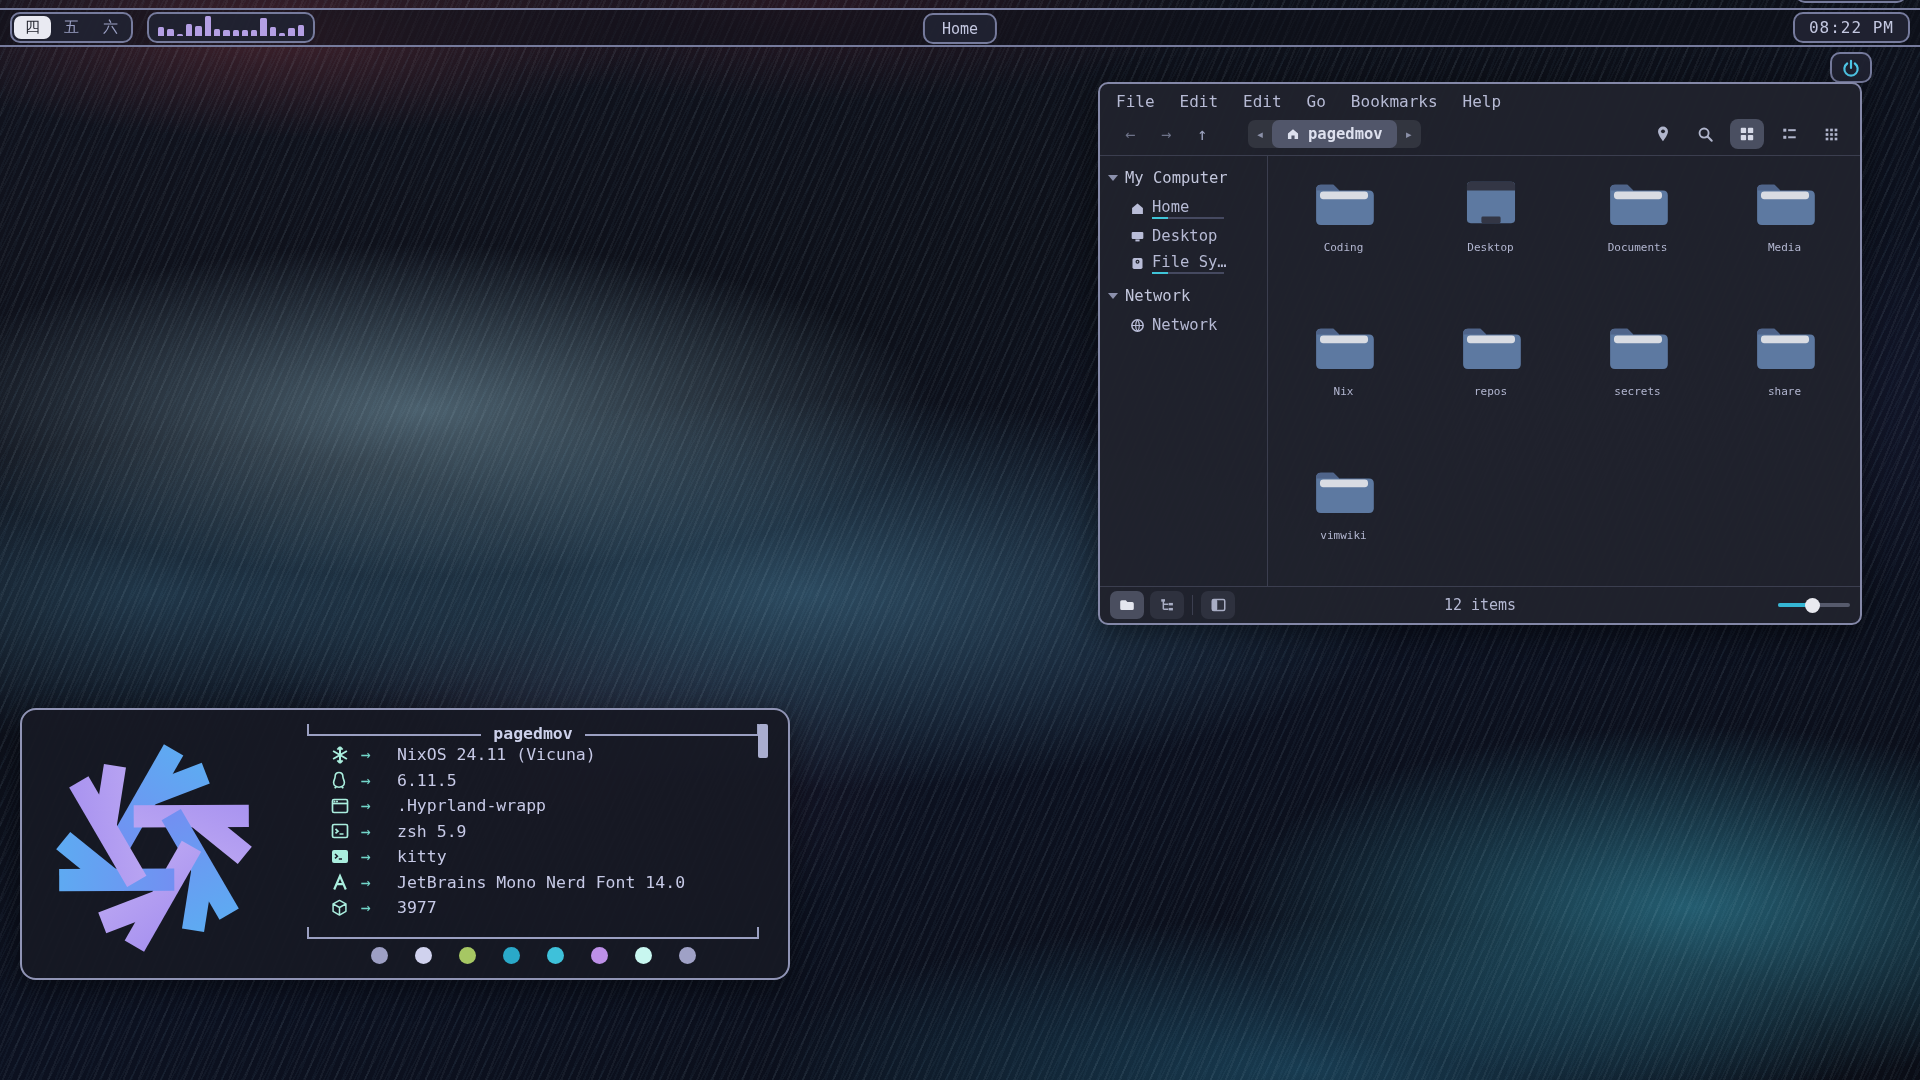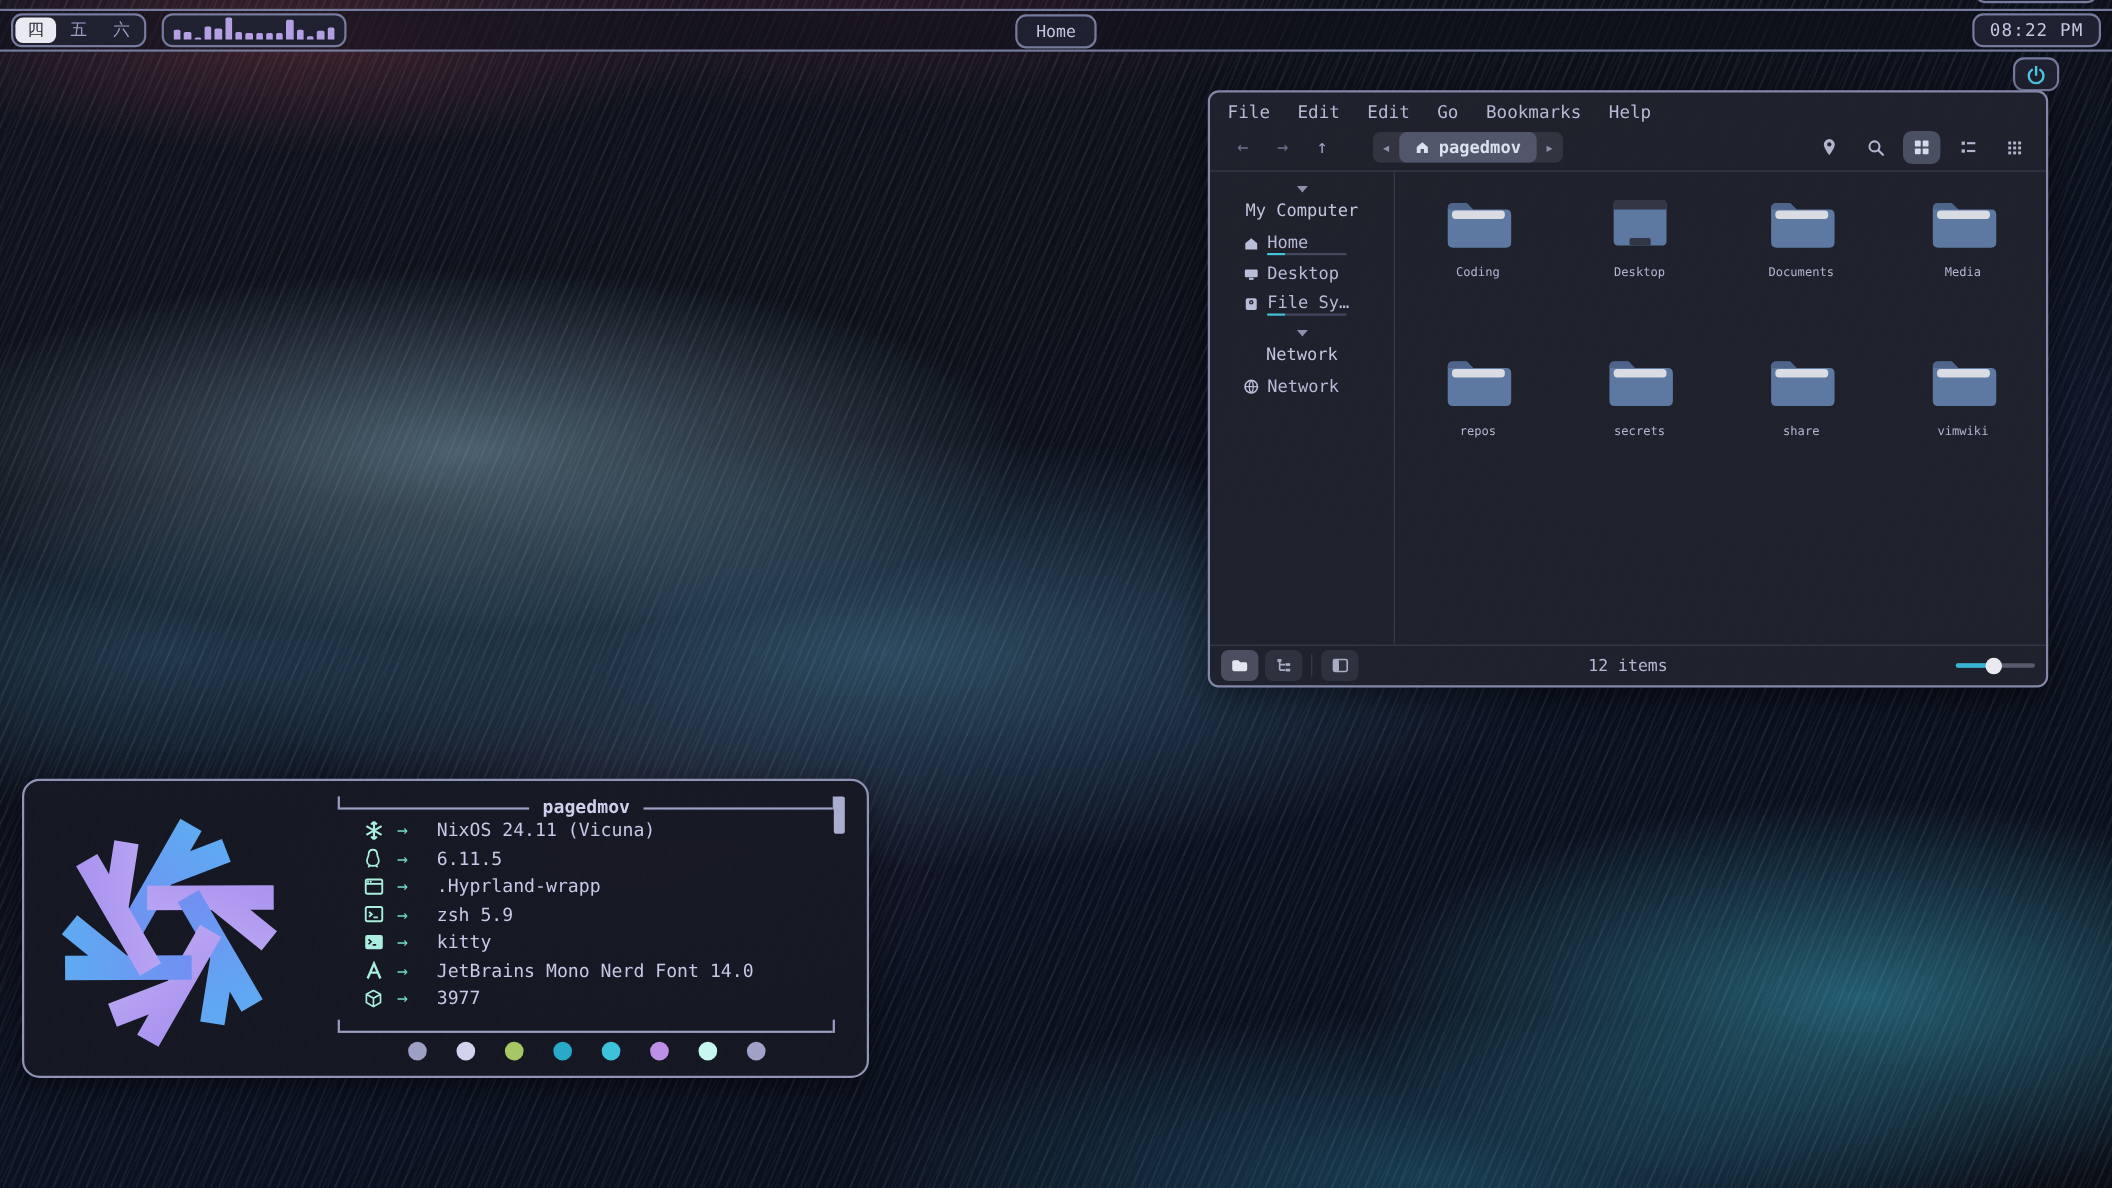--- a/index.html
+++ b/index.html
@@ -57,21 +57,21 @@
   #pathbar { margin-left:28px; background:#32353f; border-radius:7px; display:flex; align-items:stretch; height:28px; overflow:hidden; }
   .path-chevron { width:24px; display:flex; align-items:center; justify-content:center;
     color:#8b90a8; font-family:"DejaVu Sans", sans-serif; font-size:11px; cursor:pointer; }
   #path-current { background:#51566a; border-radius:7px; display:flex; align-items:center; gap:8px;
     padding:0 14px; color:#dde0ee; font-size:15.5px; font-weight:bold; cursor:pointer; }
   #fm-tool-right { margin-left:auto; display:flex; align-items:center; gap:8px; }
   .tool-icon-btn { width:34px; height:30px; border-radius:8px; display:flex; align-items:center; justify-content:center; cursor:pointer; }
   .tool-icon-btn.active { background:#4a4f61; }
   #fm-body { flex:1; display:flex; border-top:1px solid #3b3e4f; min-height:0; }
   #fm-sidebar { width:168px; padding:8px 6px; border-right:1px solid #3b3e4f; font-size:15.5px; color:#b6bad4; overflow:hidden; }
-  .side-section { display:flex; align-items:center; gap:7px; padding:5px 2px; cursor:pointer; color:#c2c6dc;flex-direction:column; }
+  .side-section { display:flex; align-items:center; gap:7px; padding:5px 2px; cursor:pointer; color:#c2c6dc; }
   .tri-down { width:0; height:0; border-left:5px solid transparent; border-right:5px solid transparent; border-top:6px solid #8b90ac; }
   .side-item { display:flex; align-items:center; gap:7px; padding:6px 2px 2px 24px; cursor:pointer; }
   .side-item .lbl { display:inline-block; }
   .side-item.underlined .lbl::after { content:""; display:block; height:2px; margin-top:1px; width:72px;
     background:linear-gradient(to right, #3fc4d8 0 16px, #454960 16px 100%); }
   #fm-files { flex:1; display:grid; grid-template-columns:repeat(4,1fr); grid-auto-rows:144px; padding:10px 2px 0 2px; }
   .file-cell { display:flex; flex-direction:column; align-items:center; justify-content:flex-start; padding-top:12px; cursor:pointer; border-radius:6px; }
   .file-cell svg { display:block; }
   .file-label { margin-top:13px; font-size:11px; color:#b2b6d0; }
   #fm-statusbar { height:37px; border-top:1px solid #3b3e4f; display:flex; align-items:center; padding:0 10px; position:relative; }
@@ -319,20 +319,26 @@
         <div class="file-cell">
           <svg width="62" height="50">
               <use href="#sym-folder"></use>
             </svg>
           <span class="file-label">Media</span>
         </div>
         <div class="file-cell">
           <svg width="62" height="50">
               <use href="#sym-folder"></use>
             </svg>
+          <span class="file-label">Nix</span>
+        </div>
+        <div class="file-cell">
+          <svg width="62" height="50">
+              <use href="#sym-folder"></use>
+            </svg>
           <span class="file-label">repos</span>
         </div>
         <div class="file-cell">
           <svg width="62" height="50">
               <use href="#sym-folder"></use>
             </svg>
           <span class="file-label">secrets</span>
         </div>
         <div class="file-cell">
           <svg width="62" height="50">

